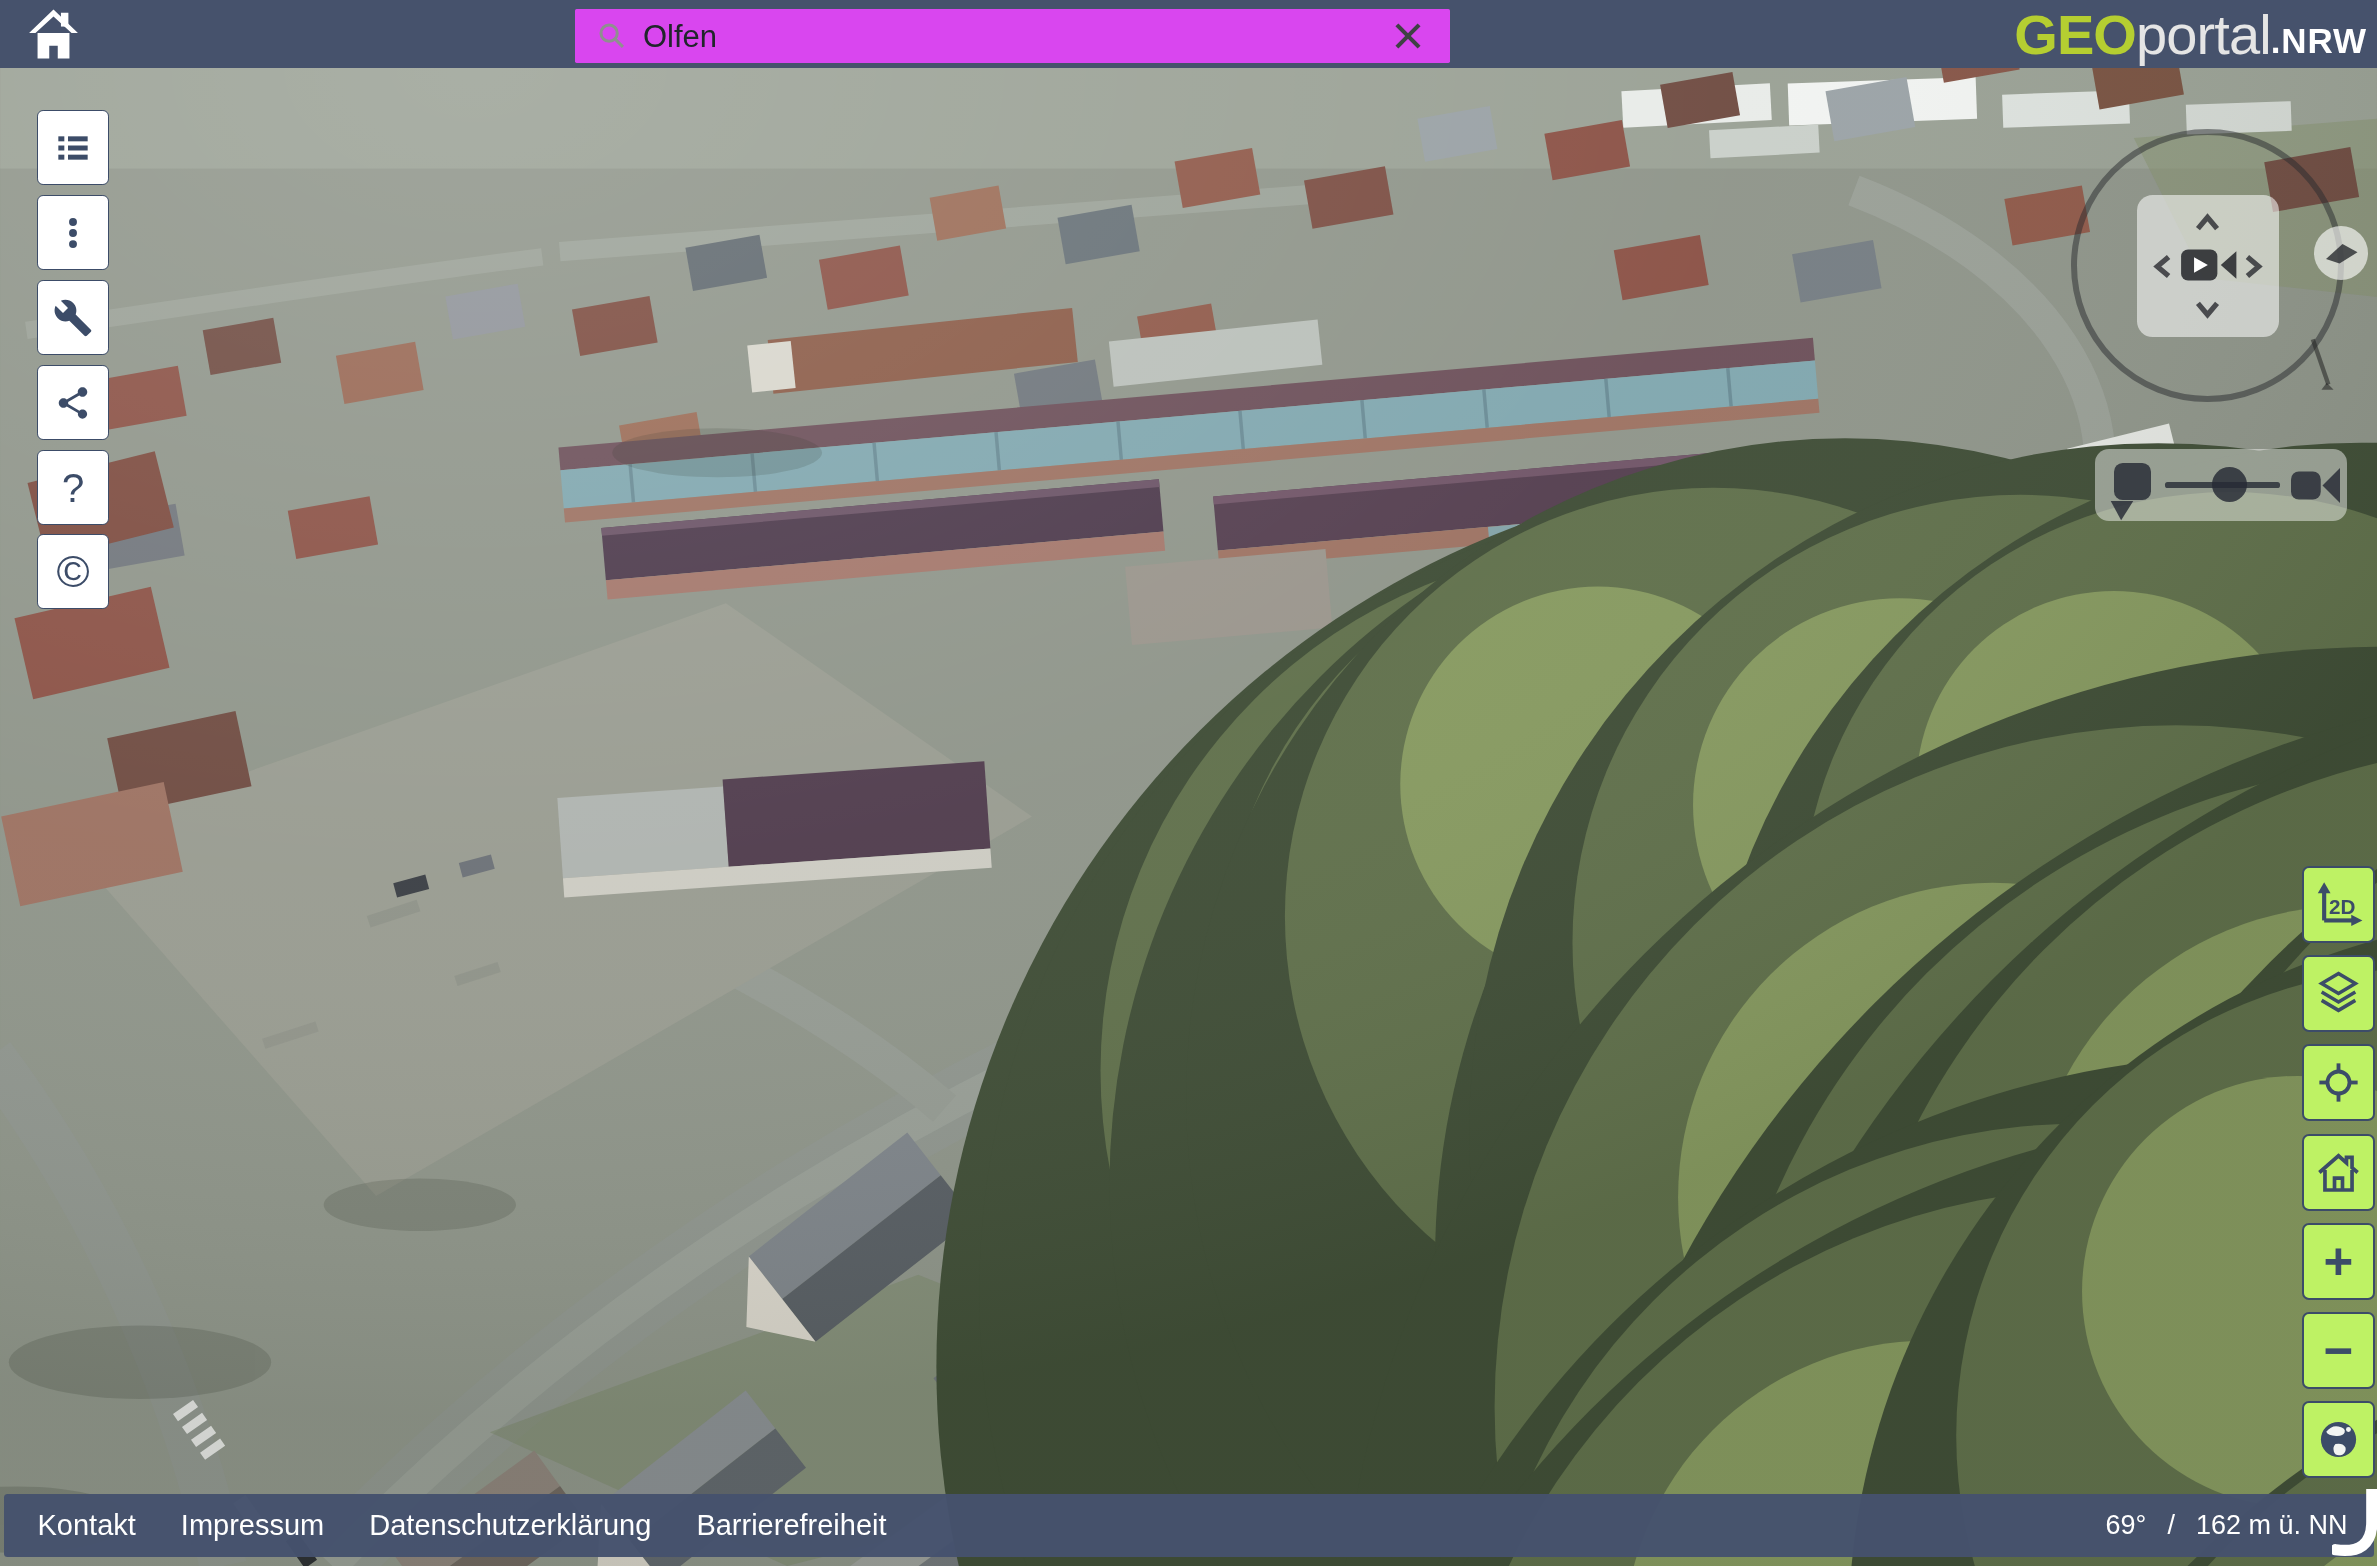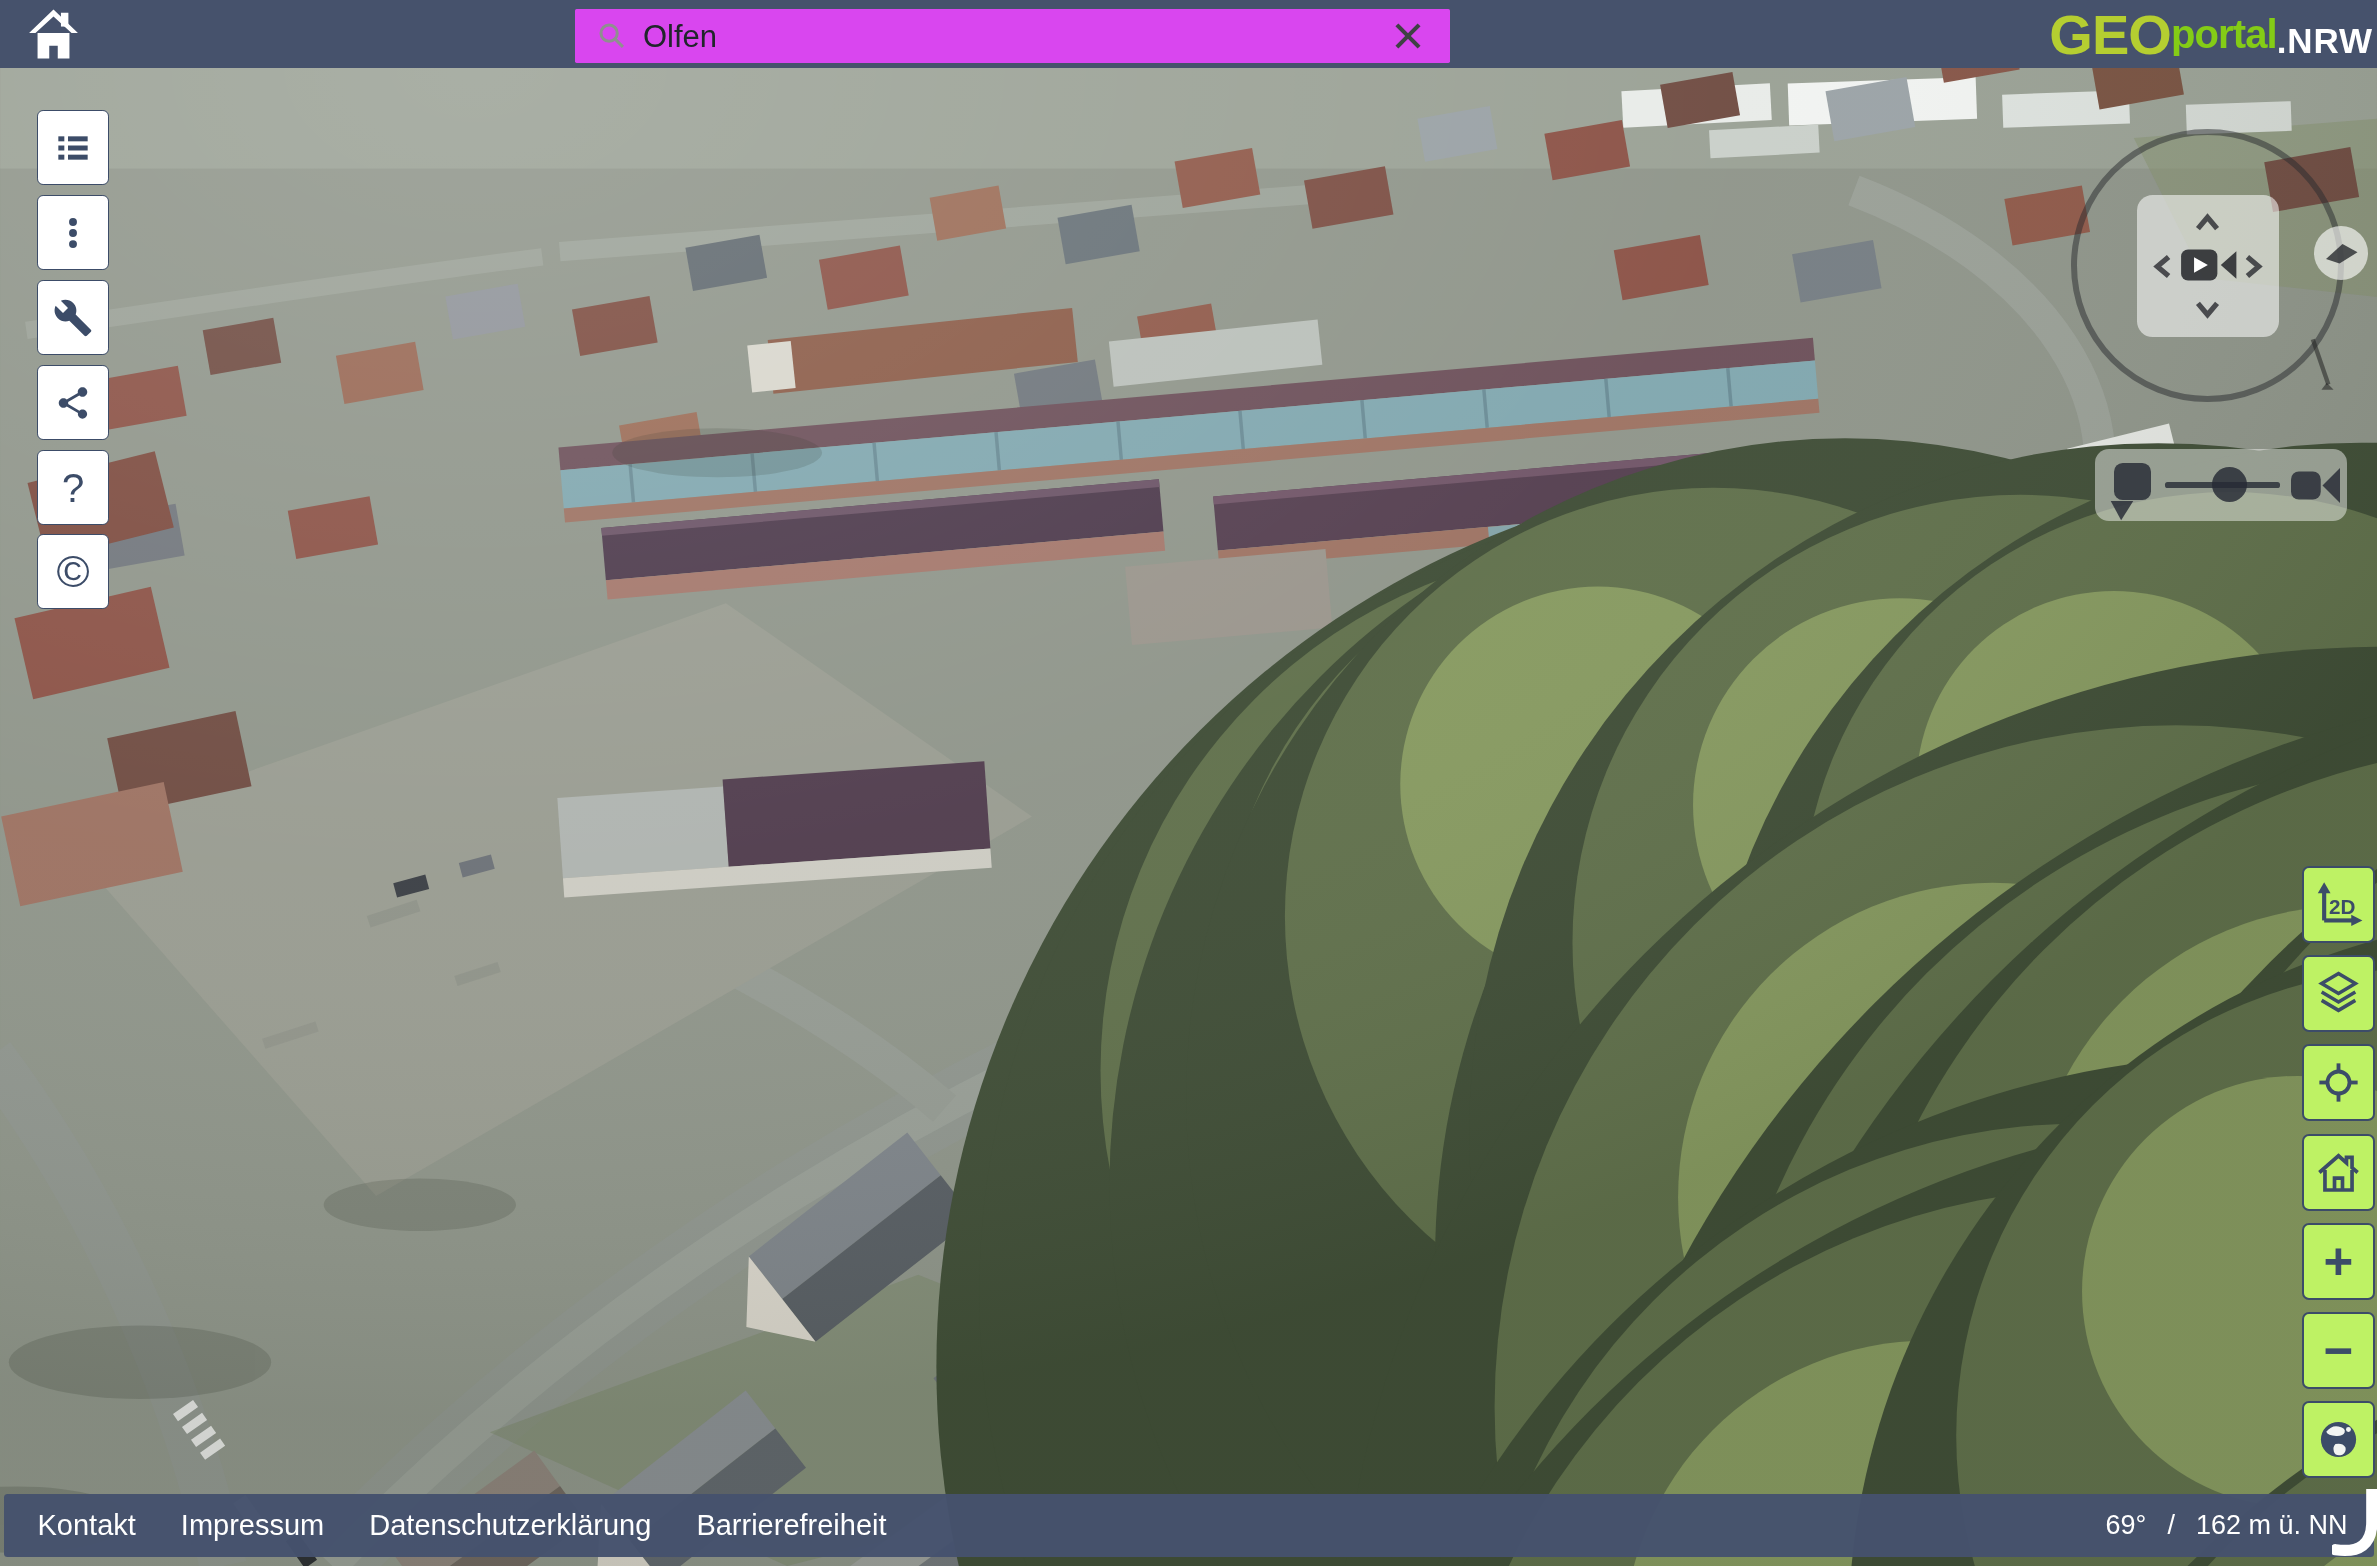--- a/index.html
+++ b/index.html
@@ -14,23 +14,23 @@
   
   .topbar{position:absolute;left:0;top:0;width:2377px;height:68px;background:#46526C;z-index:10;}
   .home-btn{position:absolute;left:24.5px;top:7px;width:58px;height:54px;display:flex;align-items:center;justify-content:center;cursor:pointer;}
   .searchbox{position:absolute;left:575px;top:8.7px;width:875px;height:54px;background:#d946ef;border-radius:1.7px;display:flex;align-items:center;}
   .searchbox svg.mag{position:absolute;left:21px;top:11.4px;}
   .searchbox input{
     position:absolute;left:66px;top:0;width:726px;height:54px;border:none;outline:none;
     font-family:"Liberation Sans",sans-serif;font-size:31px;color:#20252B;background:transparent;
   }
   .search-clear{position:absolute;right:23px;top:7.9px;width:38px;height:38px;border:none;background:transparent;cursor:pointer;padding:0;}
-  .logo{position:absolute;right:4px;top:1.7px;height:65px;display:flex;align-items:center;letter-spacing:-0.9px;}
+  .logo{position:absolute;right:10px;top:1.7px;height:65px;display:flex;align-items:center;letter-spacing:-0.9px;}
   .logo .geo{font-size:56px;font-weight:bold;color:#B5CE31;}
-  .logo .portal{font-size:40px;font-weight:bold;color:#84cc16;}
+  .logo .portal{font-size:56px;font-weight:normal;color:#e5e5e5;}
   .logo .nrw{font-size:35px;font-weight:bold;color:#FFFFFF;margin-top:14px;letter-spacing:0.9px;}
   
   .side-btn{
     position:absolute;left:37px;width:72px;height:75px;background:#FFFFFF;
     border:1.7px solid #3C4C68;border-radius:6.1px;box-sizing:border-box;
     display:flex;align-items:center;justify-content:center;cursor:pointer;z-index:8;
     color:#3C4C68;
   }
   .side-btn .glyph{font-size:40px;color:#3C4C68;line-height:1;}
   

